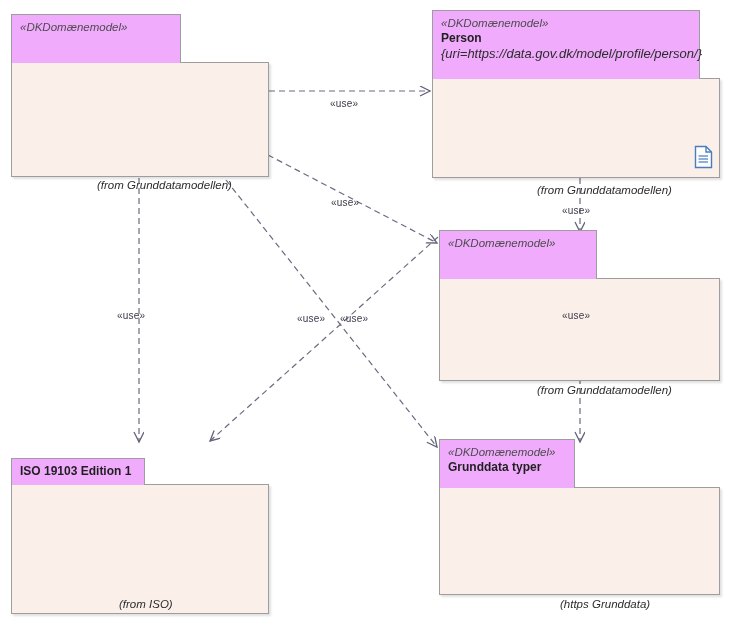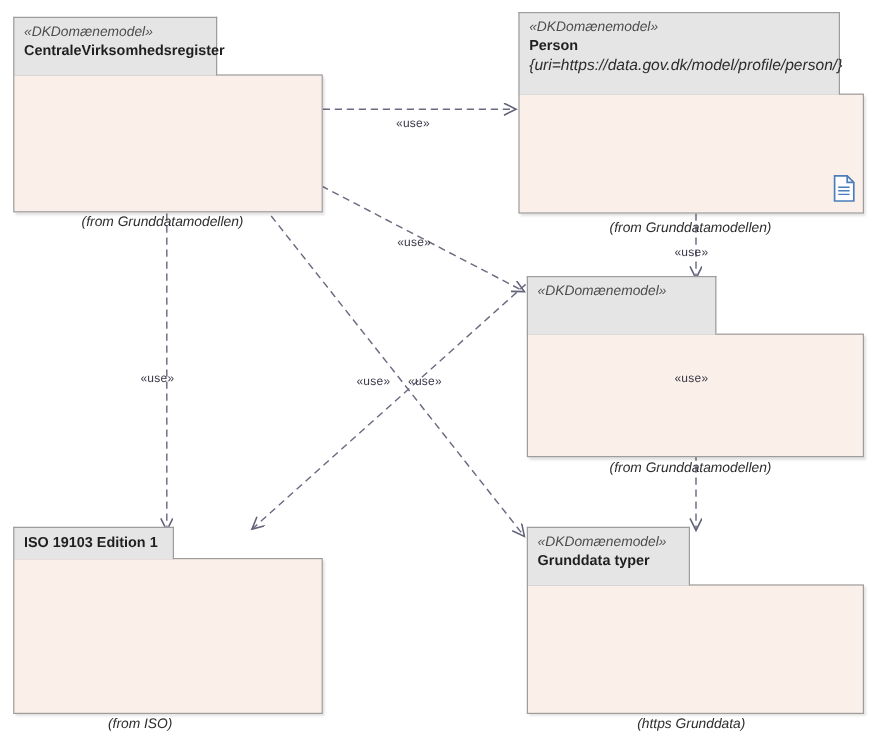--- a/index.html
+++ b/index.html
@@ -23,21 +23,21 @@
   }
   
   .package {
     position: absolute;
   }
   .pkg-tab {
     position: absolute;
     left: 0;
     top: 0;
     box-sizing: border-box;
-    background: #e5e5e5;
+    background: #f0abfc;
     border: 1px solid #9d9d9d;
     border-bottom: none;
     padding: 5px 8px 4px 8px;
     line-height: 15px;
     white-space: nowrap;
     z-index: 3;
   }
   .pkg-body {
     position: absolute;
     left: 0;
@@ -65,20 +65,21 @@
     color: #2c2c2c;
     display: block;
   }
   .from-label {
     position: absolute;
     font-size: 11.5px;
     font-style: italic;
     color: #2c2c2c;
     white-space: nowrap;
     z-index: 4;
+    margin-left: 29px;
   }
   
   .use-label {
     position: absolute;
     font-size: 10px;
     color: #3a3a4a;
     background: transparent;
     white-space: nowrap;
     z-index: 5;
     letter-spacing: 0.2px;
@@ -111,21 +112,20 @@
 
   <line x1="438" y1="237" x2="210" y2="441" stroke="#6b6b80" stroke-width="1.2" stroke-dasharray="6,4" marker-end="url(#openArrow)"></line>
 
   <line x1="580" y1="258" x2="580" y2="442" stroke="#6b6b80" stroke-width="1.2" stroke-dasharray="6,4" marker-end="url(#openArrow)"></line>
 </svg>
 
 <div class="package" style="left:11px; top:14px; width:258px; height:163px;">
   <div class="pkg-body" style="top:48px; width:258px; height:115px;"></div>
   <div class="pkg-tab" style="width:170px; height:49px;">
     <span class="stereotype">«DKDomænemodel»</span>
-    <span class="pkg-name">CentraleVirksomhedsregister</span>
   </div>
 </div>
 <div class="from-label" style="left:68px; top:179px;">(from Grunddatamodellen)</div>
 
 <div class="package" style="left:432px; top:10px; width:288px; height:168px;">
   <div class="pkg-body" style="top:68px; width:288px; height:100px;"></div>
   <div class="pkg-tab" style="width:268px; height:69px;">
     <span class="stereotype">«DKDomænemodel»</span>
     <span class="pkg-name">Person</span>
     <span class="pkg-tagged">{uri=https://data.gov.dk/model/profile/person/}</span>
@@ -142,21 +142,21 @@
 <div class="from-label" style="left:508px; top:184px;">(from Grunddatamodellen)</div>
 
 <div class="package" style="left:439px; top:230px; width:281px; height:151px;">
   <div class="pkg-body" style="top:48px; width:281px; height:103px;"></div>
   <div class="pkg-tab" style="width:158px; height:49px;">
     <span class="stereotype">«DKDomænemodel»</span>
   </div>
 </div>
 <div class="from-label" style="left:508px; top:384px;">(from Grunddatamodellen)</div>
 
-<div class="package" style="left:11px; top:439px; width:258px; height:156px;">
+<div class="package" style="left:11px; top:458px; width:258px; height:156px;">
   <div class="pkg-body" style="top:26px; width:258px; height:130px;"></div>
   <div class="pkg-tab" style="width:134px; height:27px; padding-top:5px;">
     <span class="pkg-name">ISO 19103 Edition 1</span>
   </div>
 </div>
 <div class="from-label" style="left:90px; top:598px;">(from ISO)</div>
 
 <div class="package" style="left:439px; top:439px; width:281px; height:156px;">
   <div class="pkg-body" style="top:48px; width:281px; height:108px;"></div>
   <div class="pkg-tab" style="width:136px; height:49px;">

